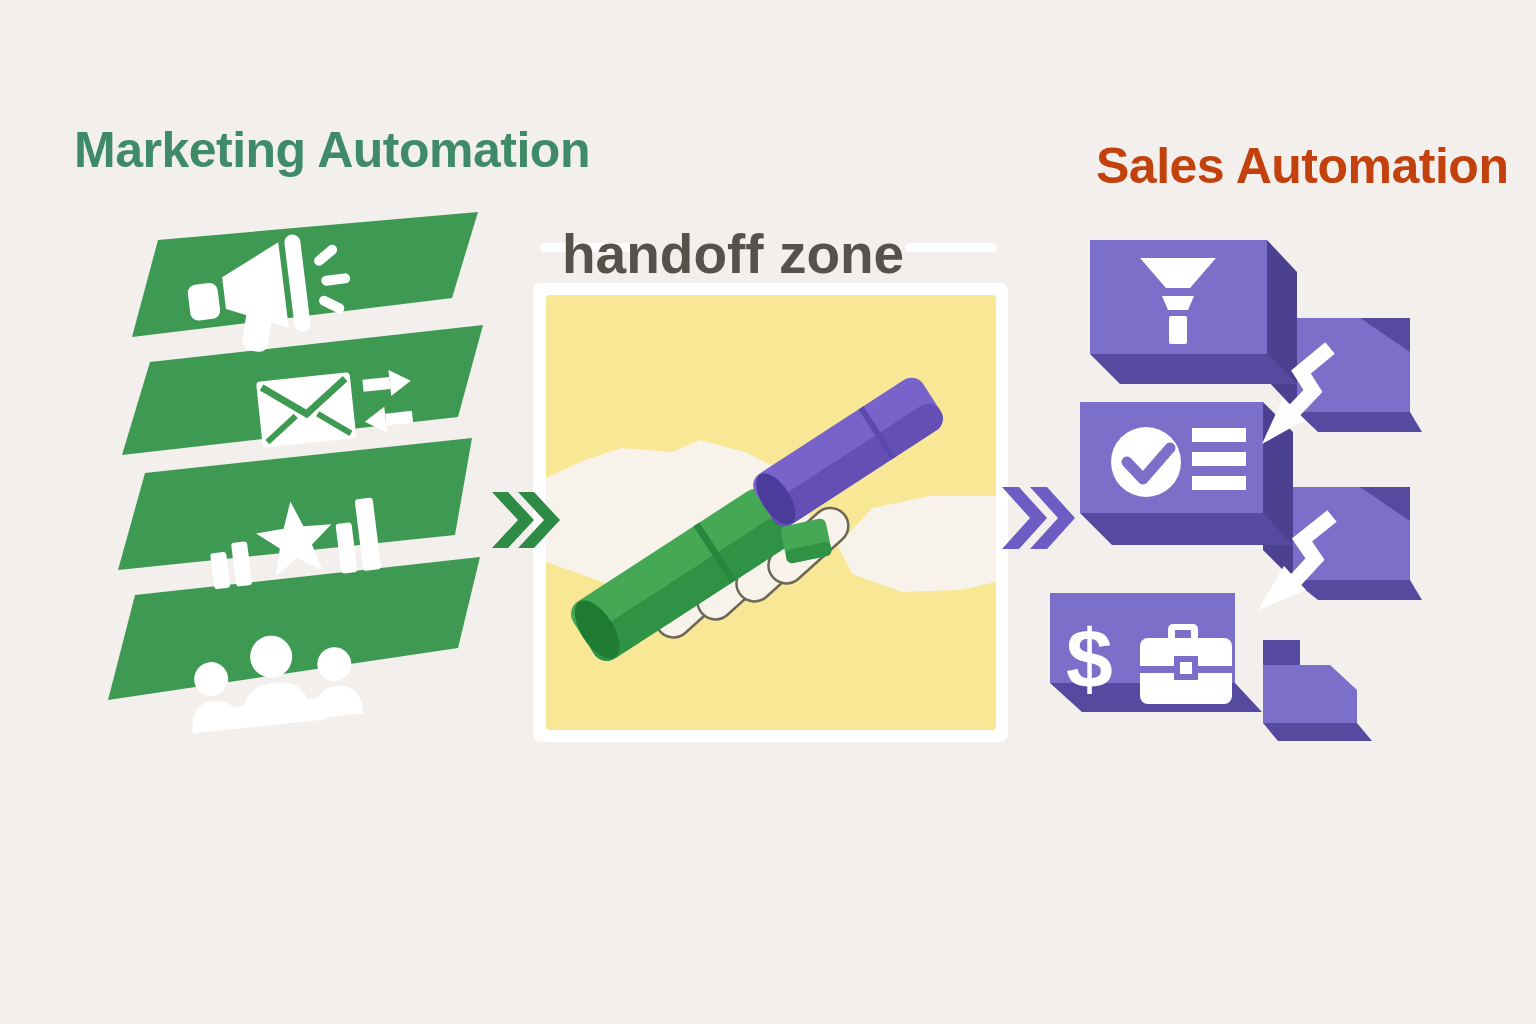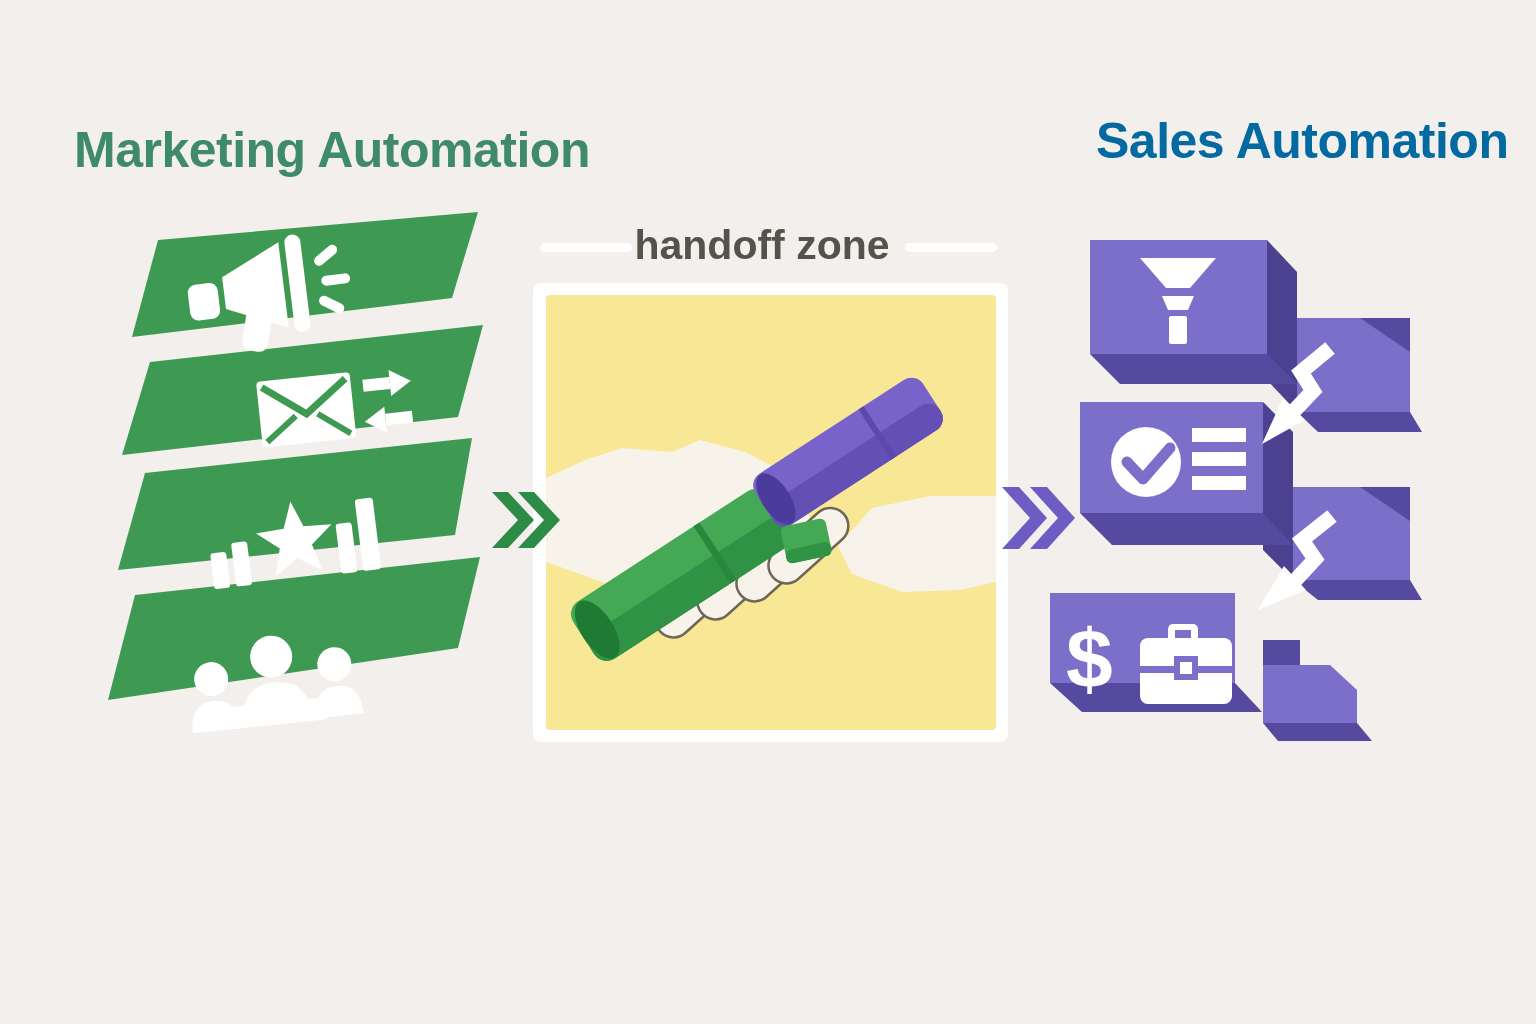--- a/index.html
+++ b/index.html
@@ -7,24 +7,24 @@
     width:1536px;height:1024px;position:relative;overflow:hidden;
     background:#f3efec;
     font-family:"Liberation Sans","DejaVu Sans",sans-serif;
   }
   .stage{position:absolute;inset:0;}
   .title{
     position:absolute;font-weight:700;font-size:50px;letter-spacing:-0.5px;
     white-space:nowrap;
   }
   .title-left{left:74px;top:121px;color:#3e8a69;}
-  .title-right{left:1096px;top:112px;color:#0369a1;}
+  .title-right{left:1096px;top:137px;color:#c2410c;}
   .handoff-label{
-    position:absolute;left:562px;top:222px;width:400px;text-align:center;
-    font-weight:700;font-size:41px;color:#55524b;letter-spacing:0px;
+    position:absolute;left:562px;top:222px;width:400px;
+    font-weight:700;font-size:55px;color:#55524b;letter-spacing:0px;
   }
   svg{position:absolute;left:0;top:0;}
 </style>
 </head>
 <body>
 
 <div class="stage">
 
 <svg width="1536" height="1024" viewBox="0 0 1536 1024">
   <defs>

